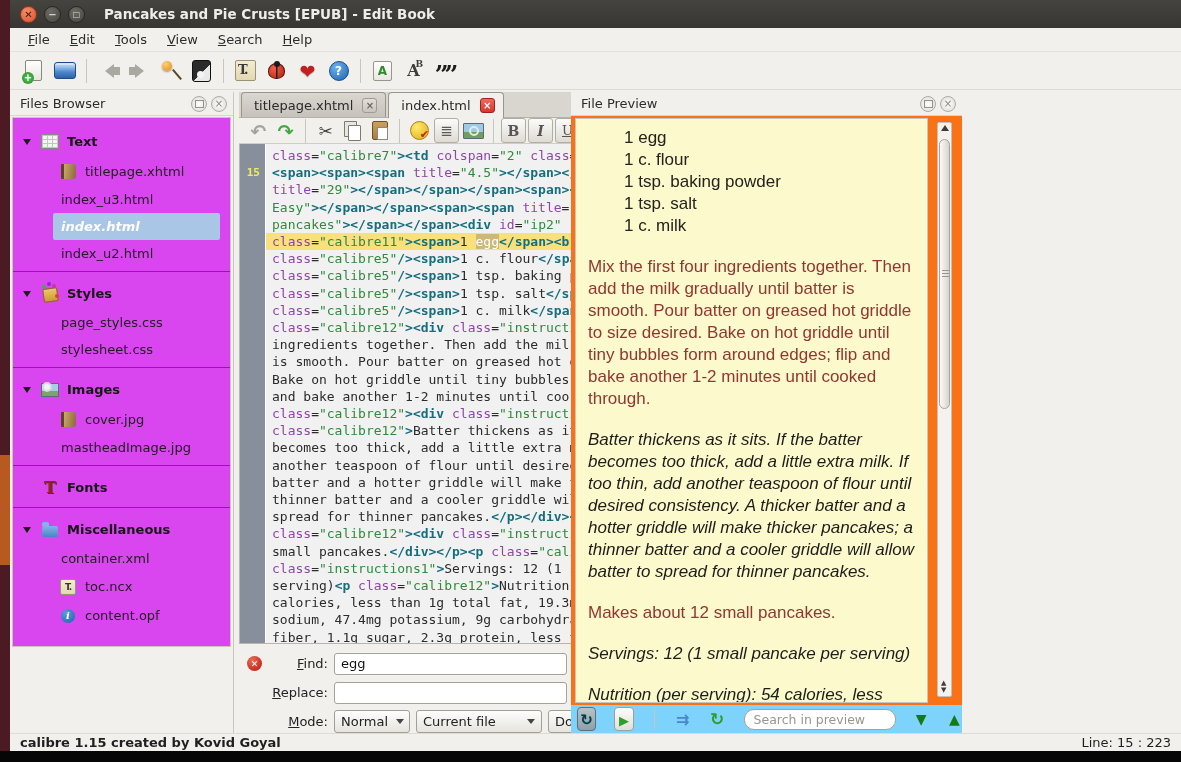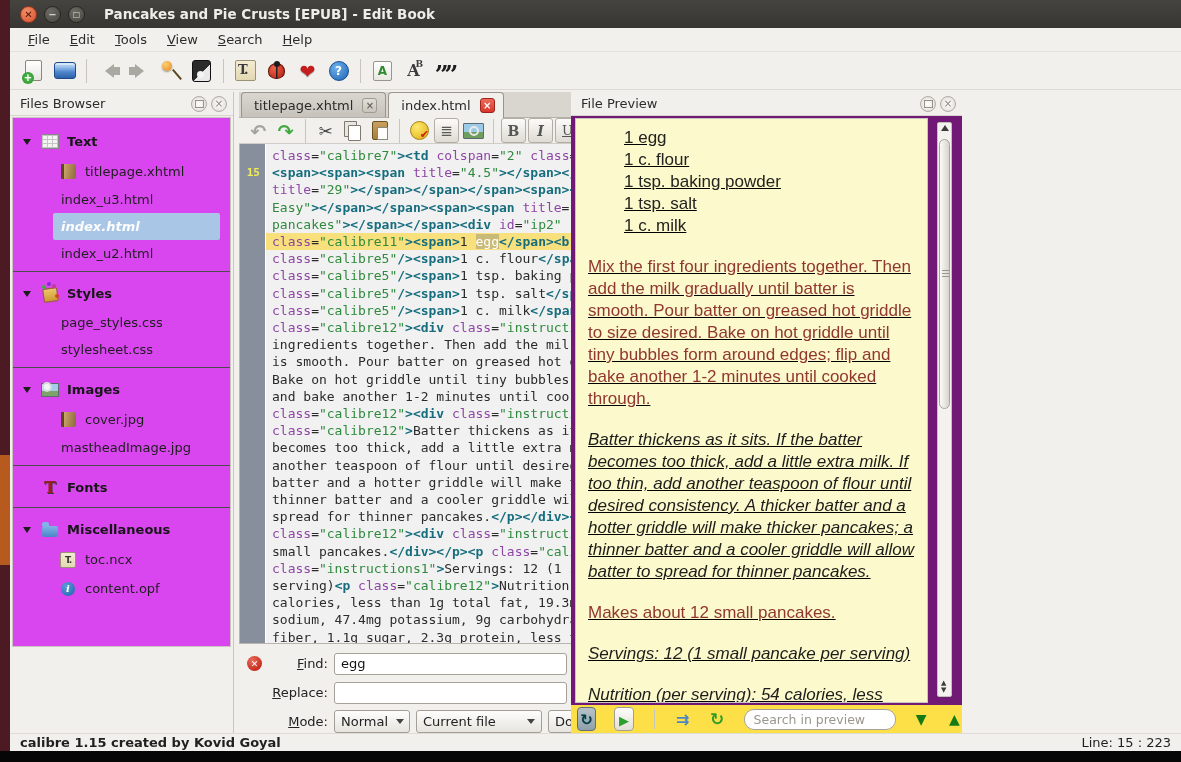--- a/index.html
+++ b/index.html
@@ -150,32 +150,32 @@
   .f-btn.w2 { width:118px; padding:0 4px; }
   .f-btn.default { border:1px solid #3e74b8; box-shadow:0 0 0 1px #6d9bd4 inset; }
   .f-select { height:23px; border:1px solid #a39f97; border-radius:3px; background:linear-gradient(#fdfdfc,#e7e4de); display:flex; align-items:center; padding:0 6px; gap:8px; flex:none; }
   .f-select::after { content:""; border-left:4px solid transparent; border-right:4px solid transparent; border-top:5px solid #444; margin-left:auto; }
   .f-check { display:flex; align-items:center; gap:5px; flex:none; }
   .f-box { width:15px; height:15px; border:1px solid #98948c; border-radius:2px; background:#fff; display:flex; align-items:center; justify-content:center; font:bold 11px "DejaVu Sans"; color:#222; }
   .f-box.checked::before { content:"✔"; }
 
   
   .right-dock { position:absolute; left:561px; top:0; width:391px; height:100%; }
-  .preview-area { height:589px; background:#701a75; position:relative; padding:2px 34px 2px 4px;text-decoration:underline; }
+  .preview-area { height:589px; background:#f97316; position:relative; padding:2px 34px 2px 4px; }
   .preview-body { background:#fcf9cc; border:1px solid #c9c5be; height:100%; overflow:hidden; padding:6px 10px 0 12px; font-family:"Liberation Sans",sans-serif; font-size:17px; line-height:22px; color:#23231f; }
   .pv-ingredients { margin:2px 0 2px 36px; }
   .pv-maroon { color:#913731; margin:19px 0; }
   .pv-italic { font-style:italic; color:#1d1d1b; margin:19px 0; }
   .pv-scroll { position:absolute; top:6px; right:10px; width:15px; bottom:8px; background:#f4f2ee; border:1px solid #c5c1ba; border-radius:2px; }
   .pv-up { position:absolute; top:2px; left:2px; width:0; height:0; border-left:4px solid transparent; border-right:4px solid transparent; border-bottom:6px solid #3c3c3c; margin-left:1px; }
   .pv-thumb { position:absolute; top:16px; left:1px; width:11px; height:270px; border-radius:6px; background:linear-gradient(90deg,#fbfaf8,#d8d4cd); border:1px solid #a8a49c; }
   .pv-grip { position:absolute; top:130px; left:2px; width:7px; border-top:1px solid #9a968e; box-shadow:0 3px 0 #9a968e, 0 6px 0 #9a968e; }
   .pv-btm { position:absolute; bottom:2px; left:3px; font-size:7px; color:#3c3c3c; line-height:7px; text-align:center; }
 
-  .pv-controls { height:28px; display:flex; align-items:center; gap:18px; padding-left:6px; background:#fde047; }
+  .pv-controls { height:28px; display:flex; align-items:center; gap:18px; padding-left:6px; background:#7dd3fc; }
   .pvc-btn { width:27px; height:24px; border:1px solid #a39f97; border-radius:4px; display:flex; align-items:center; justify-content:center; background:linear-gradient(#fdfdfc,#e2dfd8); }
   .pvc-btn.pressed { background:linear-gradient(#b8c2c8,#8fa0ab); border-color:#5f6e78; }
   .ic-autoreload::before { content:"↻"; font-weight:bold; font-size:15px; color:#0d3550; text-shadow:0 0 1px #3fae6f; }
   .ic-play::before { content:"▶"; color:#2c9e2c; font-size:13px; }
   .ic-syncview::before { content:"⇉"; color:#4a86c8; font-size:16px; font-weight:bold; }
   .ic-reload::before { content:"↻"; color:#2c9e2c; font-size:17px; font-weight:bold; }
   .pvc-icon { width:24px; height:24px; display:flex; align-items:center; justify-content:center; }
   .pvc-sep { width:1px; height:20px; background:#c8c4be; margin:0 2px; }
   .pv-search { width:152px; height:21px; border:1px solid #a6a29a; border-radius:10px; background:#fff; padding:0 9px; font:12.5px "DejaVu Sans",sans-serif; color:#111; }
   .pv-search::placeholder { color:#9a968e; }
@@ -289,20 +289,23 @@
           <div class="tree-head">
             <span class="chev none"></span>
             <span class="ticon font"></span>
             <span>Fonts</span>
           </div>
           <div class="tree-div"></div>
           <div class="tree-head">
             <span class="chev"></span>
             <span class="ticon folder"></span>
             <span>Miscellaneous</span>
+          </div>
+          <div class="tree-item">
+            <span>container.xml</span>
           </div>
           <div class="tree-item withicon">
             <span class="ticon ttile"></span>
             <span>toc.ncx</span>
           </div>
           <div class="tree-item withicon">
             <span class="ticon info"></span>
             <span>content.opf</span>
           </div>
         </div>

